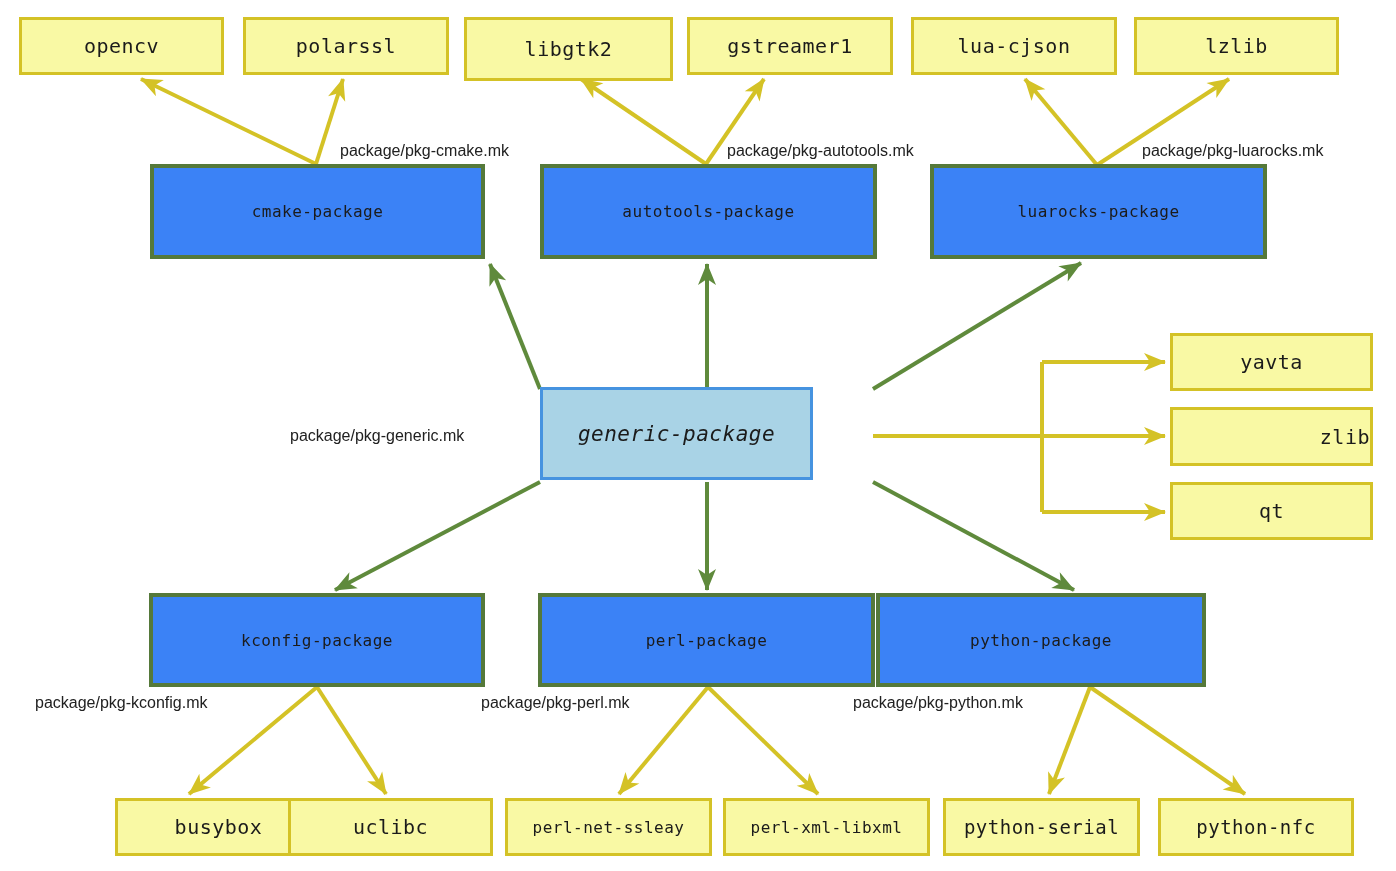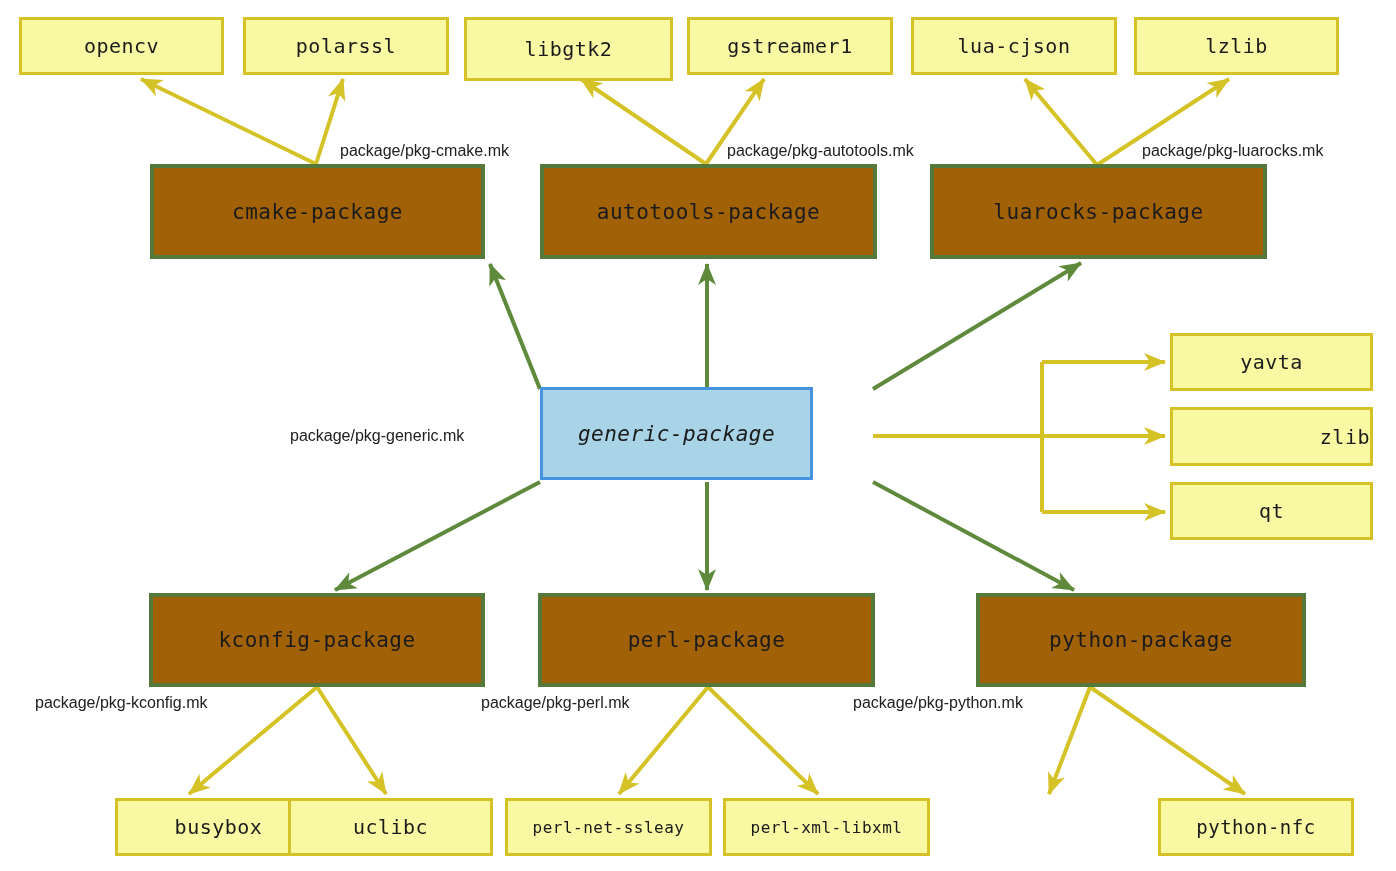--- a/index.html
+++ b/index.html
@@ -18,21 +18,21 @@
     box-sizing:border-box;
     display:flex;
     align-items:center;
     justify-content:center;
     font-size:20px;
     color:#1b1b1b;
     letter-spacing:0.5px;
     white-space:nowrap;
   }
   .yellow{background:#f9f9a4;border:3px solid #d4c226;}
-  .green{background:#a16207;border:4px solid #55793a;font-size:21px;}
+  .green{background:#3b82f6;border:4px solid #55793a;font-size:16px;}
   .blue{background:#a9d3e6;border:3px solid #4693e0;font-size:21px;}
   .small{font-size:16px;}
   .mid{font-size:19px;}
   .mk{
     position:absolute;
     font-family:"Liberation Sans", sans-serif;
     font-size:16px;
     color:#212121;
     white-space:nowrap;
   }
@@ -125,35 +125,38 @@
   <div class="node yellow" style="left:1170px;top:482px;width:203px;height:58px;">
       <span>qt</span>
     </div>
 
   <div class="node green" style="left:149px;top:593px;width:336px;height:94px;">
       <span>kconfig-package</span>
     </div>
   <div class="node green" style="left:538px;top:593px;width:337px;height:94px;">
       <span>perl-package</span>
     </div>
-  <div class="node green" style="left:976px;top:593px;width:330px;height:94px;">
+  <div class="node green" style="left:876px;top:593px;width:330px;height:94px;">
       <span>python-package</span>
     </div>
 
   <div class="node yellow" style="left:70px;top:798px;width:207px;height:58px;margin-left:45px;">
       <span>busybox</span>
     </div>
   <div class="node yellow" style="left:288px;top:798px;width:205px;height:58px;">
       <span>uclibc</span>
     </div>
   <div class="node yellow small" style="left:505px;top:798px;width:207px;height:58px;">
       <span>perl-net-ssleay</span>
     </div>
   <div class="node yellow small" style="left:723px;top:798px;width:207px;height:58px;">
       <span>perl-xml-libxml</span>
+    </div>
+  <div class="node yellow mid" style="left:943px;top:798px;width:197px;height:58px;">
+      <span>python-serial</span>
     </div>
   <div class="node yellow mid" style="left:1158px;top:798px;width:196px;height:58px;">
       <span>python-nfc</span>
     </div>
 
   <div class="mk" style="left:340px;top:142px;">package/pkg-cmake.mk</div>
   <div class="mk" style="left:727px;top:142px;">package/pkg-autotools.mk</div>
   <div class="mk" style="left:1142px;top:142px;">package/pkg-luarocks.mk</div>
   <div class="mk" style="left:290px;top:427px;">package/pkg-generic.mk</div>
   <div class="mk" style="left:35px;top:694px;">package/pkg-kconfig.mk</div>

